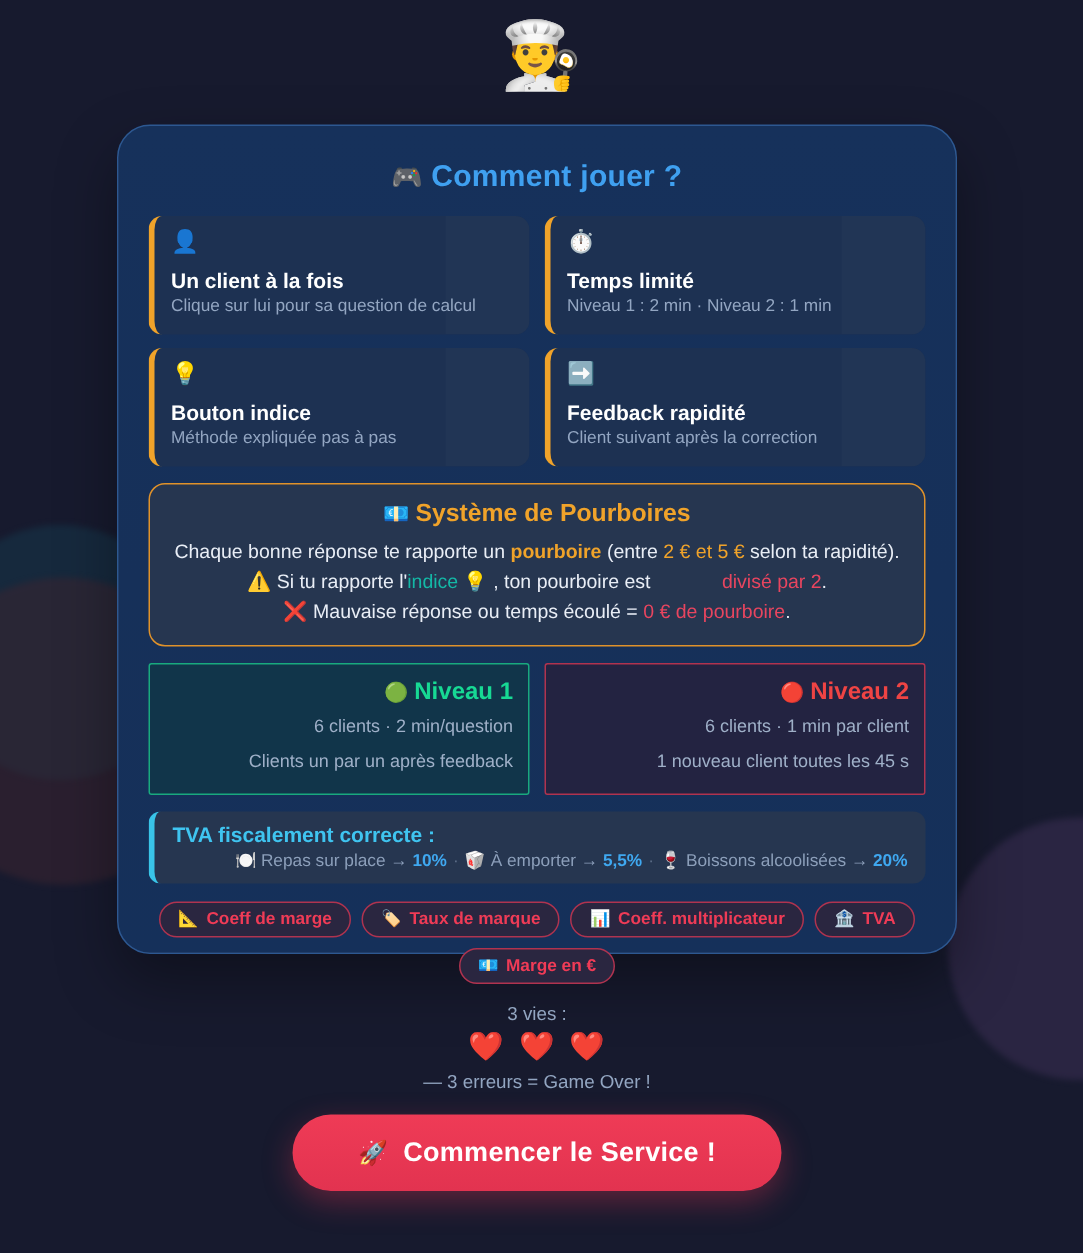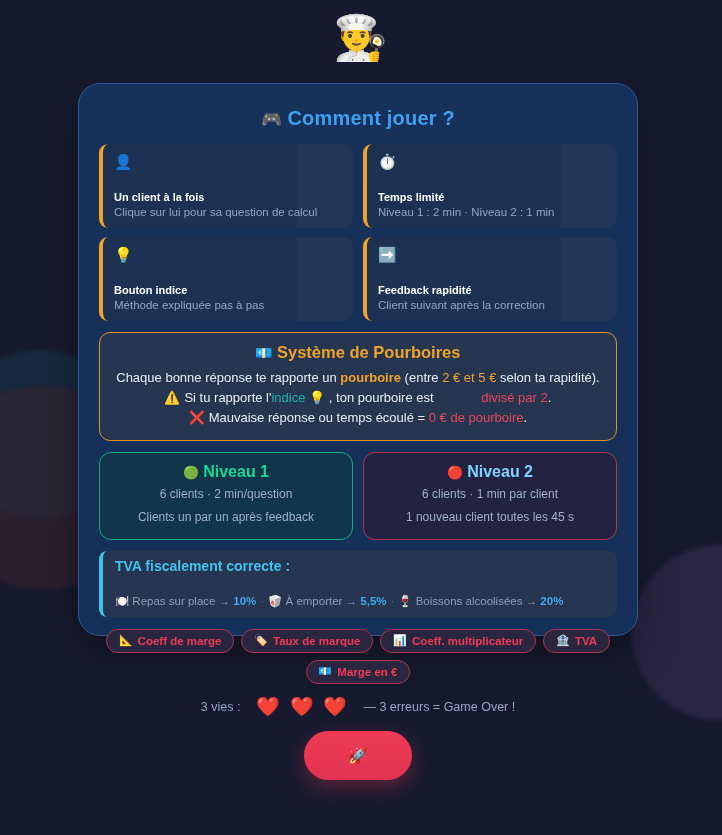--- a/index.html
+++ b/index.html
@@ -47,21 +47,21 @@
     border-radius:9px;
     padding:8px 11px 10px;
     min-height:79px;
     position:relative; overflow:hidden;
   }
   .feat::after{
     content:""; position:absolute; right:0; top:0; width:56px; height:100%;
     background:rgba(255,255,255,.018);
   }
   .feat .f-ic { font-size:15px; line-height:19px; display:block; }
-  .feat .f-ttl { color:#ffffff; font-size:11px; font-weight:bold; margin-top:20px; }
+  .feat .f-ttl { color:#ffffff; font-size:14px; font-weight:bold; margin-top:8px; }
   .feat .f-sub { color:#93a6c2; font-size:11.5px; margin-top:3px; }
 
   
   .tips {
     margin-top:11px;
     background:#263650;
     border:1px solid #e0922a;
     border-radius:11px;
     padding:10px 16px 12px;
     text-align:center;
@@ -70,56 +70,56 @@
   .tips-title .ic { font-size:14px; margin-right:4px; }
   .tips-line { color:#e9eef6; font-size:13px; line-height:20px; }
   .or { color:#f0a32a; font-weight:bold; }
   .or-n { color:#f0a32a; }
   .vi { color:#14b8a6; }
   .rd { color:#e8455f;margin-left:44px; }
   .rd2 { color:#e8455f; }
 
   
   .levels { display:grid; grid-template-columns:1fr 1fr; gap:10px; margin-top:11px; }
-  .lvl { border-radius:12px; padding:10px 10px 12px; text-align:center; }
+  .lvl { border-radius:2px; padding:10px 10px 12px; text-align:right; }
   .lvl-1 { background:#11354a; border:1px solid #19a97e; }
   .lvl-2 { background:#232341; border:1px solid #b0334f; }
   .lvl-h { font-size:16px; font-weight:bold; }
   .lvl-1 .lvl-h { color:#17d994; }
-  .lvl-2 .lvl-h { color:#7dd3fc; }
+  .lvl-2 .lvl-h { color:#ef4444; }
   .lvl-h .ic { font-size:13px; margin-right:4px; }
   .lvl-r { color:#9fb0c8; font-size:12px; line-height:19px; margin-top:4px; }
 
   
   .tva {
     margin-top:11px; background:#263650; border-left:4px solid #39c4e8;
     border-radius:8px; padding:7px 12px 9px;
   }
   .tva-h { color:#3fc4f0; font-size:14px; font-weight:bold; }
-  .tva-r { font-size:11.5px; color:#8c9fba; margin-top:20px; }
+  .tva-r { font-size:11.5px; color:#8c9fba; margin-top:2px;text-align:right; }
   .tva-r b { color:#3fa8f0; }
   .tva-sep { color:#5d6e88; margin:0 4px; }
   .tva-ic { margin-right:3px; }
 
   
   .tags { display:flex; flex-wrap:wrap; justify-content:center; gap:7px; margin-top:12px; }
   .tag {
     border:1px solid #b0334f; border-radius:14px;
     background:#2a2640;
     color:#ef3b56; font-size:11.5px; font-weight:bold;
     padding:4px 12px 5px;
     display:inline-flex; align-items:center; gap:5px;
     white-space:nowrap;
   }
   .tag .ic { font-size:11px; }
 
   
   .lives {
     margin-top:13px; text-align:center; color:#93a6c2; font-size:12.5px;
-    display:flex; align-items:center; justify-content:center; gap:6px;
+    display:flex; align-items:center; justify-content:center; gap:6px;flex-direction:column;
   }
   .hearts { display:inline-flex; gap:10px; margin:0 10px; font-size:19px; line-height:1; }
 
   
   .cta-wrap { margin-top:15px; display:flex; justify-content:center; }
   .cta {
     background:linear-gradient(180deg,#ef3b56 0%,#e23350 100%);
     color:#ffffff; font-size:18px; font-weight:bold;
     border:none; border-radius:28px;
     padding:15px 44px;
@@ -239,17 +239,18 @@
         <span>❤️</span>
         <span>❤️</span>
         <span>❤️</span>
       </span>
       <span>— 3 erreurs = Game Over !</span>
     </div>
 
     <div class="cta-wrap">
       <button class="cta">
         <span class="ic">🚀</span>
+          <span>Commencer le Service !</span>
       </button>
     </div>
 
   </div>
 </div>
 
 </body></html>

